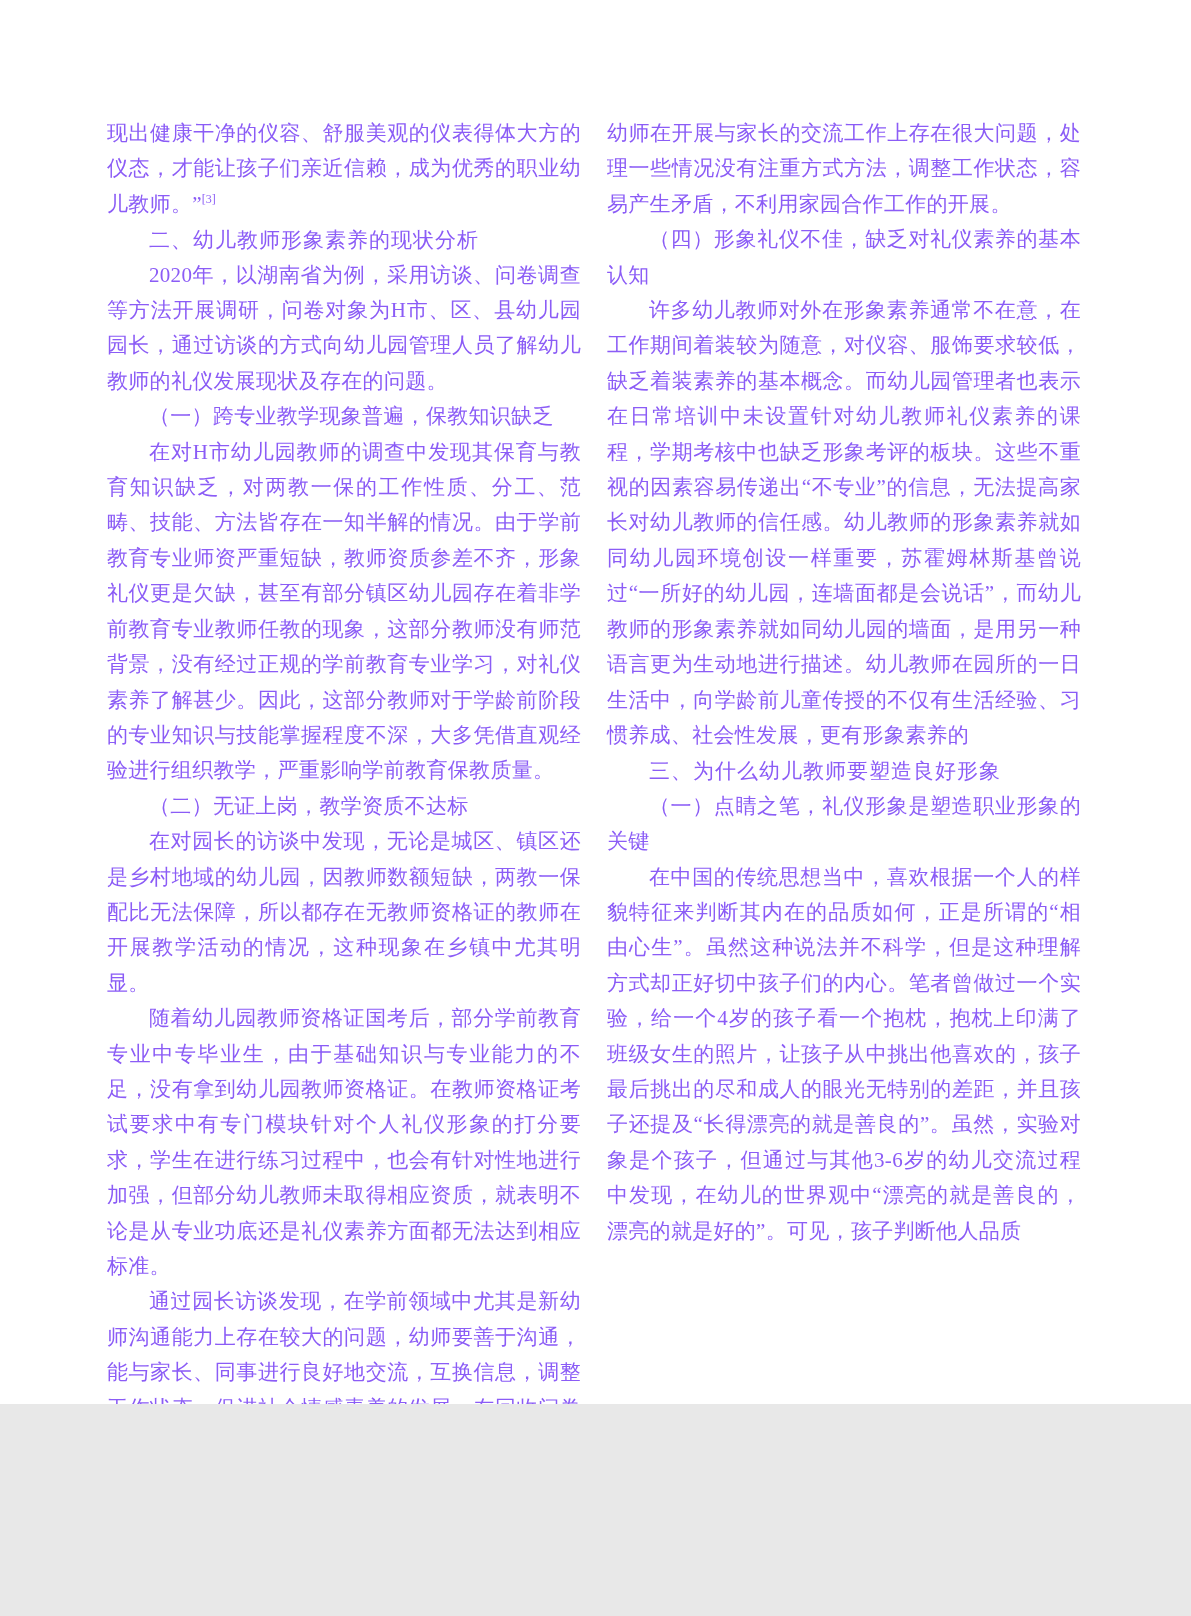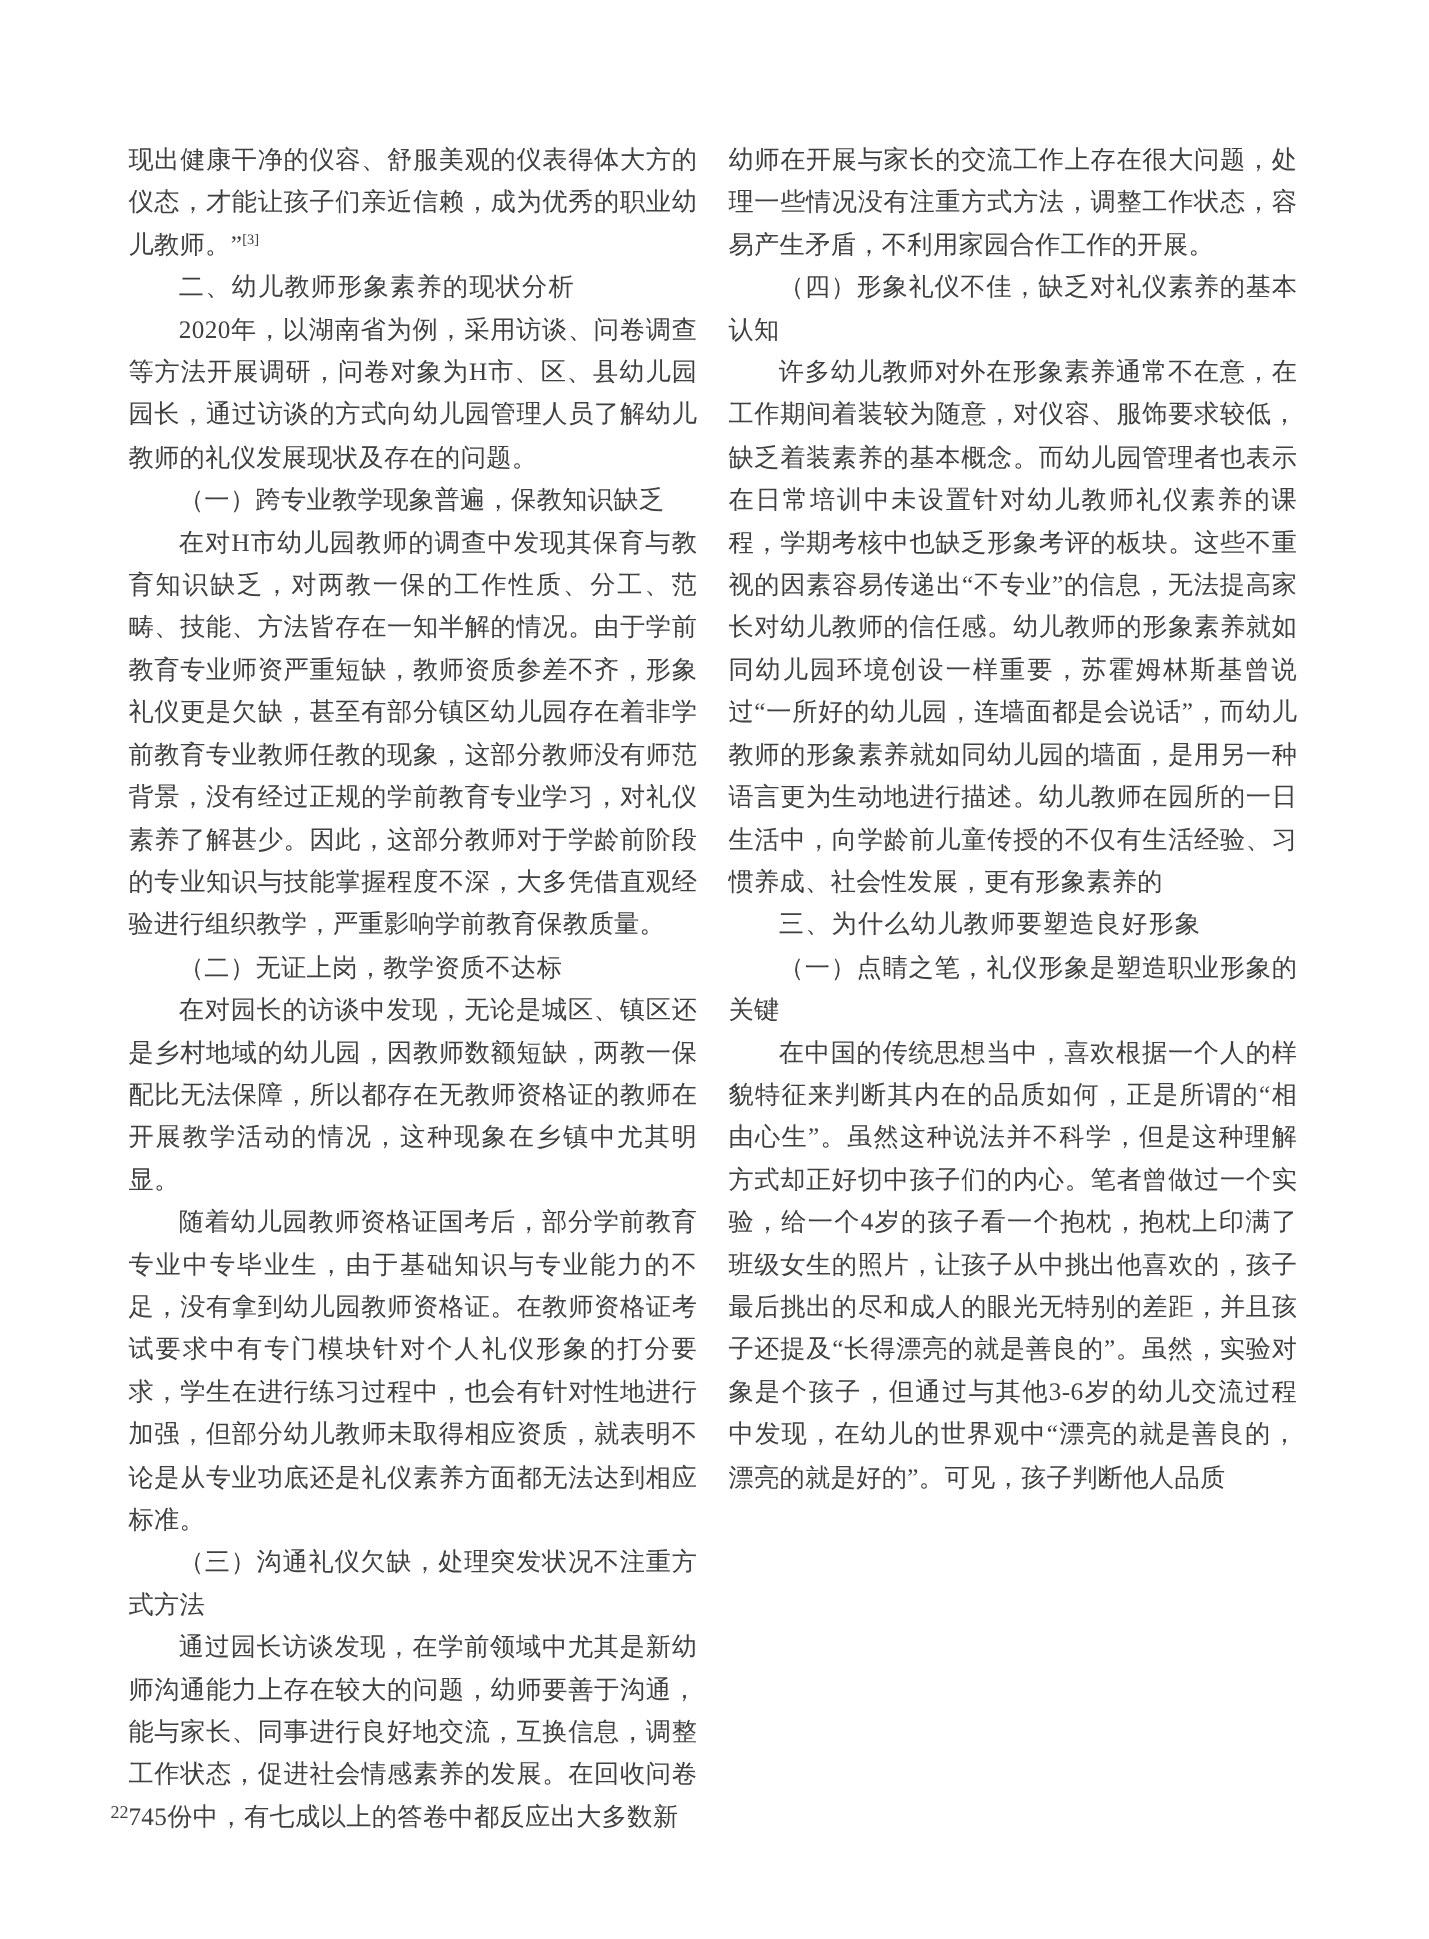--- a/index.html
+++ b/index.html
@@ -3,24 +3,24 @@
 <meta charset="utf-8">
 <style>
   html, body {
     margin: 0;
     padding: 0;
     background: #e8e8e8;
   }
   .page {
     position: relative;
     width: 1191px;
-    height: 1616px;
+    height: 1404px;
     background: #ffffff;
     font-family: "Liberation Serif", "DejaVu Serif", serif;
-    color: #404040;
+    color: #8b5cf6;
     overflow: hidden;
   }
   .columns {
     position: absolute;
     top: 116px;
     left: 107px;
     width: 975px;
     display: flex;
     gap: 26px;
   }
@@ -67,21 +67,20 @@
   <div class="columns">
     <div class="col" id="col-left">
         <p class="block body">现出健康干净的仪容、舒服美观的仪表得体大方的仪态，才能让孩子们亲近信赖，成为优秀的职业幼儿教师。”<sup class="fnref">[3]</sup></p>
         <p class="block heading indent">二、幼儿教师形象素养的现状分析</p>
         <p class="block body indent">2020年，以湖南省为例，采用访谈、问卷调查等方法开展调研，问卷对象为H市、区、县幼儿园园长，通过访谈的方式向幼儿园管理人员了解幼儿教师的礼仪发展现状及存在的问题。</p>
         <p class="block subheading indent">（一）跨专业教学现象普遍，保教知识缺乏</p>
         <p class="block body indent">在对H市幼儿园教师的调查中发现其保育与教育知识缺乏，对两教一保的工作性质、分工、范畴、技能、方法皆存在一知半解的情况。由于学前教育专业师资严重短缺，教师资质参差不齐，形象礼仪更是欠缺，甚至有部分镇区幼儿园存在着非学前教育专业教师任教的现象，这部分教师没有师范背景，没有经过正规的学前教育专业学习，对礼仪素养了解甚少。因此，这部分教师对于学龄前阶段的专业知识与技能掌握程度不深，大多凭借直观经验进行组织教学，严重影响学前教育保教质量。</p>
         <p class="block subheading indent">（二）无证上岗，教学资质不达标</p>
         <p class="block body indent">在对园长的访谈中发现，无论是城区、镇区还是乡村地域的幼儿园，因教师数额短缺，两教一保配比无法保障，所以都存在无教师资格证的教师在开展教学活动的情况，这种现象在乡镇中尤其明显。</p>
         <p class="block body indent">随着幼儿园教师资格证国考后，部分学前教育专业中专毕业生，由于基础知识与专业能力的不足，没有拿到幼儿园教师资格证。在教师资格证考试要求中有专门模块针对个人礼仪形象的打分要求，学生在进行练习过程中，也会有针对性地进行加强，但部分幼儿教师未取得相应资质，就表明不论是从专业功底还是礼仪素养方面都无法达到相应标准。</p>
-        <p class="block subheading indent">（三）沟通礼仪欠缺，处理突发状况不注重方式方法</p>
         <p class="block body indent">通过园长访谈发现，在学前领域中尤其是新幼师沟通能力上存在较大的问题，幼师要善于沟通，能与家长、同事进行良好地交流，互换信息，调整工作状态，促进社会情感素养的发展。在回收问卷745份中，有七成以上的答卷中都反应出大多数新</p>
       </div>
     <div class="col" id="col-right">
         <p class="block body">幼师在开展与家长的交流工作上存在很大问题，处理一些情况没有注重方式方法，调整工作状态，容易产生矛盾，不利用家园合作工作的开展。</p>
         <p class="block subheading indent">（四）形象礼仪不佳，缺乏对礼仪素养的基本认知</p>
         <p class="block body indent">许多幼儿教师对外在形象素养通常不在意，在工作期间着装较为随意，对仪容、服饰要求较低，缺乏着装素养的基本概念。而幼儿园管理者也表示在日常培训中未设置针对幼儿教师礼仪素养的课程，学期考核中也缺乏形象考评的板块。这些不重视的因素容易传递出“不专业”的信息，无法提高家长对幼儿教师的信任感。幼儿教师的形象素养就如同幼儿园环境创设一样重要，苏霍姆林斯基曾说过“一所好的幼儿园，连墙面都是会说话”，而幼儿教师的形象素养就如同幼儿园的墙面，是用另一种语言更为生动地进行描述。幼儿教师在园所的一日生活中，向学龄前儿童传授的不仅有生活经验、习惯养成、社会性发展，更有形象素养的</p>
         <p class="block heading indent">三、为什么幼儿教师要塑造良好形象</p>
         <p class="block subheading indent">（一）点睛之笔，礼仪形象是塑造职业形象的关键</p>
         <p class="block body indent">在中国的传统思想当中，喜欢根据一个人的样貌特征来判断其内在的品质如何，正是所谓的“相由心生”。虽然这种说法并不科学，但是这种理解方式却正好切中孩子们的内心。笔者曾做过一个实验，给一个4岁的孩子看一个抱枕，抱枕上印满了班级女生的照片，让孩子从中挑出他喜欢的，孩子最后挑出的尽和成人的眼光无特别的差距，并且孩子还提及“长得漂亮的就是善良的”。虽然，实验对象是个孩子，但通过与其他3-6岁的幼儿交流过程中发现，在幼儿的世界观中“漂亮的就是善良的，漂亮的就是好的”。可见，孩子判断他人品质</p>
       </div>

